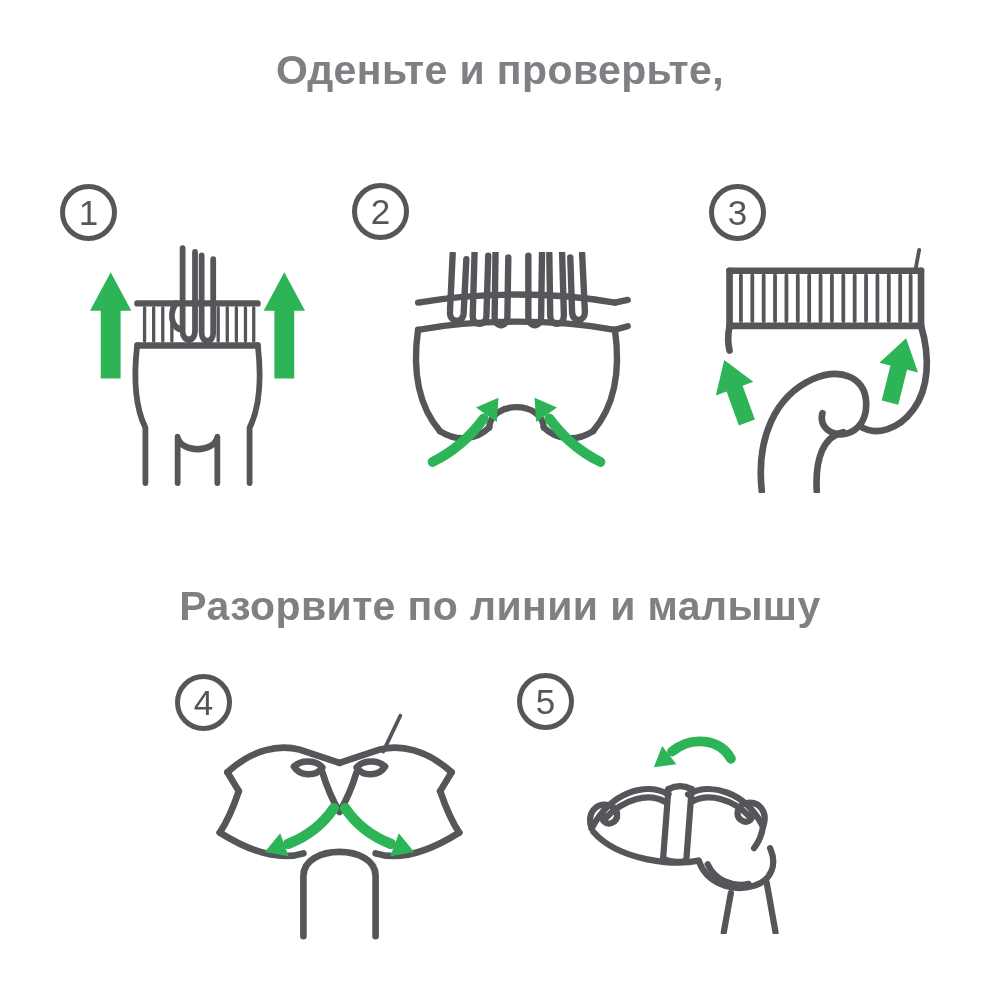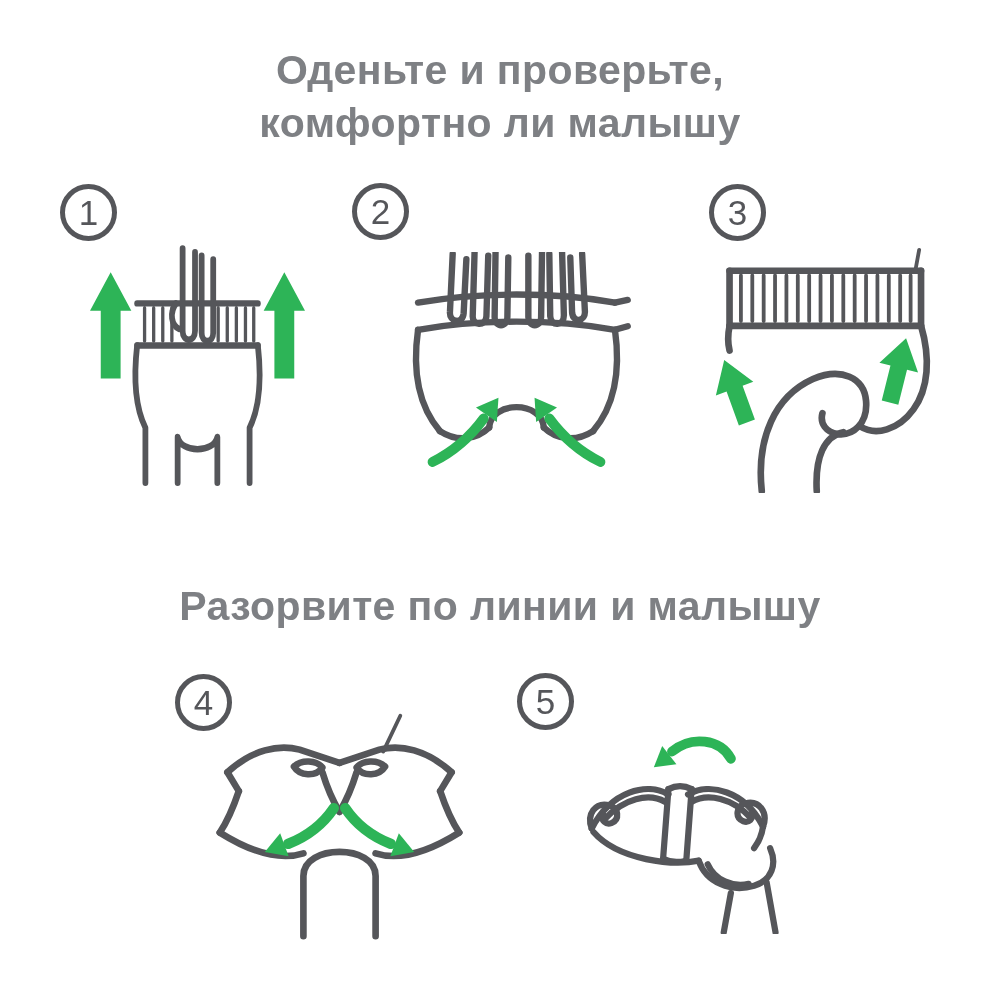--- a/index.html
+++ b/index.html
@@ -54,21 +54,20 @@
   svg .green-line { stroke:#2db457; stroke-width:11; fill:none; stroke-linecap:round; }
   svg .green-fill { fill:#2db457; stroke:none; }
 </style>
 </head>
 <body>
 
 <div class="page">
 
   <h1 class="heading" id="heading-1">
     <span style="display:block">Оденьте и проверьте,</span>
-    <span style="display:block">комфортно ли малышу</span>
   </h1>
 
   <div class="step-circle" id="circle-1">
     <span>1</span>
   </div>
   <div class="step-circle" id="circle-2">
     <span>2</span>
   </div>
   <div class="step-circle" id="circle-3">
     <span>3</span>

